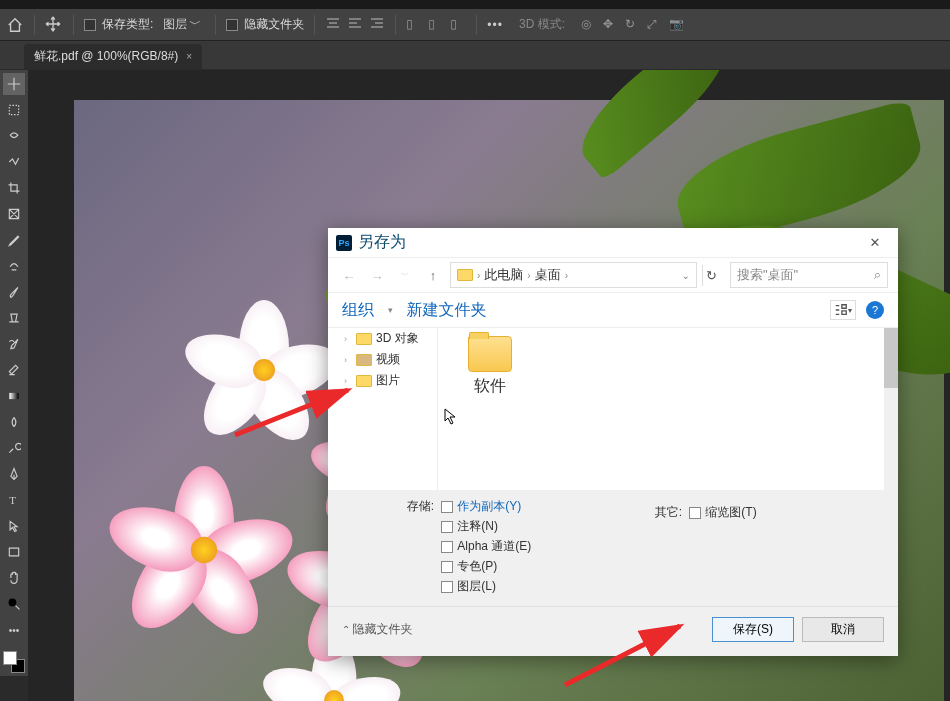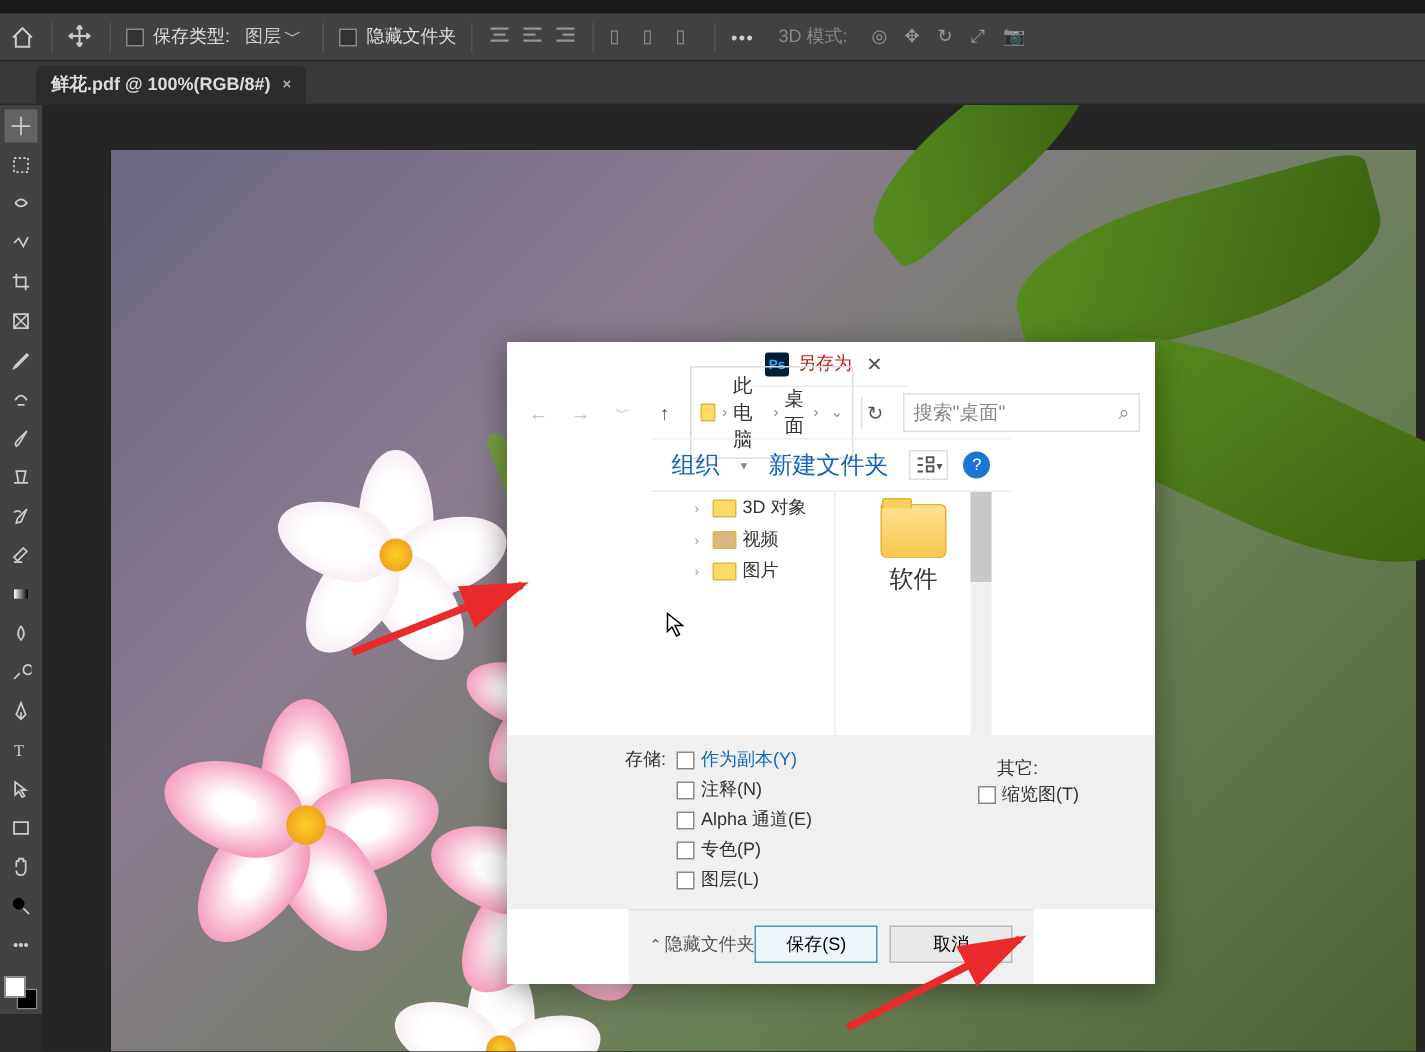--- a/index.html
+++ b/index.html
@@ -15,21 +15,21 @@
     .optionsbar .move-icon { width: 18px; height: 18px; }
     .optionsbar .checkbox { width: 12px; height: 12px; border: 1px solid #888; background: #333; }
     .optionsbar label { color: #ddd; font-size: 12px; }
     .optionsbar .dropdown { padding: 1px 4px; color: #ccc; display: flex; align-items: center; gap: 2px; }
     .optionsbar .more-icon { letter-spacing: 1px; }
     .optionsbar .icon-group { display: flex; gap: 6px; margin-left: 10px; }
     .optionsbar .icon-tiny { width: 16px; height: 16px; opacity: 0.6; }
 
     
     .tabbar { height: 28px; background: #383838; display: flex; align-items: flex-end; padding-left: 24px; }
-    .tab { background: #2c2c2c; color: #ddd; padding: 4px 10px; border-top-left-radius: 4px; border-top-right-radius: 4px; font-size: 12px; display: flex; align-items: center; gap: 8px; font-weight: bold; }
+    .tab { background: #2c2c2c; color: #ddd; padding: 4px 10px; border-top-left-radius: 4px; border-top-right-radius: 4px; font-size: 12px; display: flex; align-items: center; gap: 8px; }
     .tab .close { font-size: 10px; color: #aaa; }
 
     
     .toolbox { position: absolute; left: 0; top: 70px; width: 28px; background: #424242; display: flex; flex-direction: column; align-items: center; padding: 3px 0; gap: 4px; }
     .tool { width: 22px; height: 22px; display: flex; align-items: center; justify-content: center; color: #ccc; font-size: 14px; }
     .tool.active { background: #636363; }
     .color-swatch { margin-top: 6px; position: relative; width: 22px; height: 22px; }
     .color-swatch .fg { position: absolute; width: 14px; height: 14px; background: #fff; border: 1px solid #888; top: 0; left: 0; }
     .color-swatch .bg { position: absolute; width: 14px; height: 14px; background: #000; border: 1px solid #888; bottom: 0; right: 0; }
 
@@ -48,24 +48,24 @@
     .flower1 { top: 200px; left: 120px; }
     .flower2 { top: 380px; left: 60px; transform: scale(1.2); }
     .flower3 { top: 530px; left: 190px; transform: scale(0.9); }
     .flower4 { top: 300px; left: 230px; transform: scale(0.8); }
     .flower5 { top: 420px; left: 230px; transform: scale(1.1); }
     .flower.pink .petal { background: radial-gradient(ellipse at center, #fff 20%, #f5a0c0 70%, #e86090 100%); }
     .stem { position: absolute; width: 12px; height: 300px; background: linear-gradient(to bottom, #7aa040, #4a6020); border-radius: 6px; }
     .stem1 { top: 180px; left: 300px; transform: rotate(-20deg); }
 
     
-    .dialog { position: absolute; top: 228px; left: 338px; width: 432px; height: 428px; background: #fff; box-shadow: 0 4px 20px rgba(0,0,0,0.4); display: flex; flex-direction: column; align-items: center; }
+    .dialog { position: absolute; top: 228px; left: 328px; width: 570px; height: 428px; background: #fff; box-shadow: 0 4px 20px rgba(0,0,0,0.4); display: flex; flex-direction: column; }
     .dlg-titlebar { height: 30px; display: flex; align-items: center; padding: 0 8px; border-bottom: 1px solid #eee; }
     .dlg-titlebar .ps-icon { width: 16px; height: 16px; background: #001e36; color: #31a8ff; font-size: 9px; font-weight: bold; display: flex; align-items: center; justify-content: center; border-radius: 2px; }
-    .dlg-titlebar .title { margin-left: 6px; font-size: 12px; color: #b91c1c; }
+    .dlg-titlebar .title { margin-left: 6px; font-size: 16px; color: #0c4a6e; }
     .dlg-titlebar .close-btn { margin-left: auto; width: 30px; height: 24px; display: flex; align-items: center; justify-content: center; color: #555; font-size: 13px; }
 
     .dlg-nav { height: 34px; display: flex; align-items: center; padding: 0 10px; gap: 6px; color: #888; font-size: 13px; }
     .dlg-nav .navbtn { width: 22px; height: 22px; display: flex; align-items: center; justify-content: center; color: #bbb; }
     .dlg-nav .up { color: #555; }
     .dlg-nav .path { flex: 1; display: flex; align-items: center; gap: 4px; border: 1px solid #ddd; padding: 3px 6px; color: #333; }
     .dlg-nav .path .folder-ic { width: 16px; height: 12px; background: #ffd968; border: 1px solid #e0b840; border-radius: 1px; }
     .dlg-nav .path .chev { color: #888; font-size: 10px; }
     .dlg-nav .refresh { width: 22px; color: #555; border-left: 1px solid #ddd; margin-left: -1px; padding: 3px; }
     .dlg-nav .search { width: 158px; border: 1px solid #ddd; padding: 3px 6px; color: #888; display: flex; align-items: center; justify-content: space-between; }

